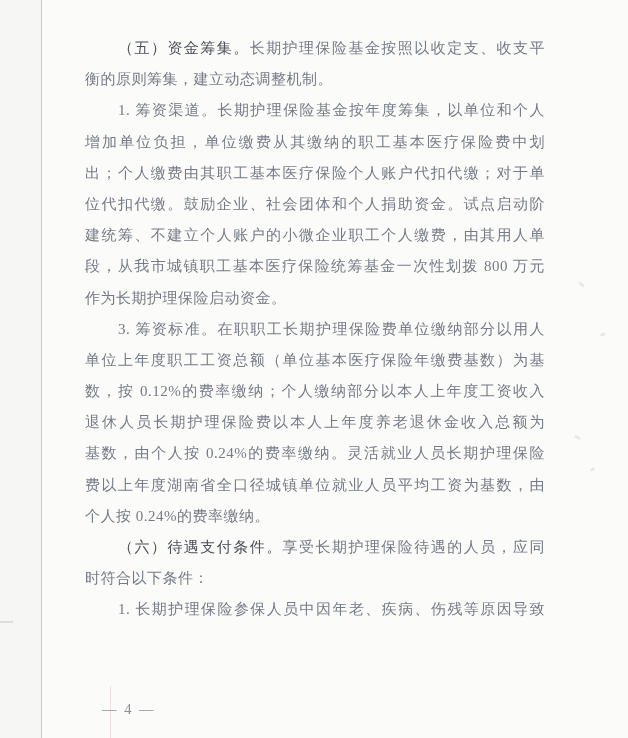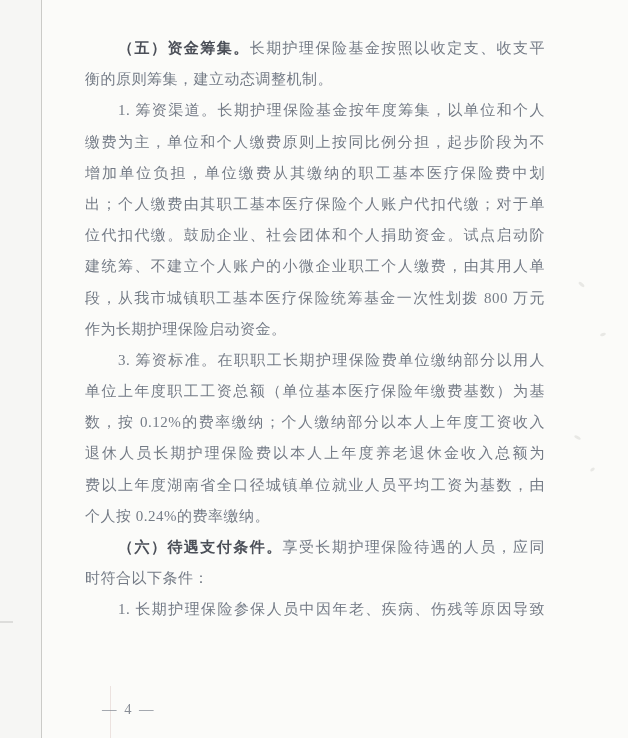--- a/index.html
+++ b/index.html
@@ -63,21 +63,21 @@
   }
   .line.fill {
     text-align: justify;
     text-align-last: justify;
     text-justify: inter-ideograph;
   }
   .line.indent {
     padding-left: 33px;
   }
   .line .bold {
-    font-weight: 700;
+    font-weight: 400;
     color: var(--ink-bold, #4b4f58);
   }
   .page-footer {
     position: absolute;
     left: 102px;
     top: 701px;
     font-size: 14.5px;
     letter-spacing: 2px;
     color: #888d96;
   }
@@ -91,31 +91,31 @@
 <div class="edge-dash"></div>
 <div class="smudge s1"></div>
 <div class="smudge s2"></div>
 <div class="smudge s3"></div>
 <div class="smudge s4"></div>
 
 <div class="text-block">
     <div class="line fill indent"><span class="bold">（五）资金筹集。</span>长期护理保险基金按照以收定支、收支平</div>
     <div class="line">衡的原则筹集，建立动态调整机制。</div>
     <div class="line fill indent">1. 筹资渠道。长期护理保险基金按年度筹集，以单位和个人</div>
-    <div class="line fill">缴费为主，单位和个人缴费原则上按同比例分担，起步阶段为不</div>
     <div class="line fill">增加单位负担，单位缴费从其缴纳的职工基本医疗保险费中划</div>
     <div class="line fill">出；个人缴费由其职工基本医疗保险个人账户代扣代缴；对于单</div>
     <div class="line fill">位代扣代缴。鼓励企业、社会团体和个人捐助资金。试点启动阶</div>
     <div class="line fill">建统筹、不建立个人账户的小微企业职工个人缴费，由其用人单</div>
     <div class="line fill">段，从我市城镇职工基本医疗保险统筹基金一次性划拨 800 万元</div>
     <div class="line">作为长期护理保险启动资金。</div>
     <div class="line fill indent">3. 筹资标准。在职职工长期护理保险费单位缴纳部分以用人</div>
     <div class="line fill">单位上年度职工工资总额（单位基本医疗保险年缴费基数）为基</div>
     <div class="line fill">数，按 0.12%的费率缴纳；个人缴纳部分以本人上年度工资收入</div>
     <div class="line fill">退休人员长期护理保险费以本人上年度养老退休金收入总额为</div>
+    <div class="line fill">基数，由个人按 0.24%的费率缴纳。灵活就业人员长期护理保险</div>
     <div class="line fill">费以上年度湖南省全口径城镇单位就业人员平均工资为基数，由</div>
     <div class="line">个人按 0.24%的费率缴纳。</div>
     <div class="line fill indent"><span class="bold">（六）待遇支付条件。</span>享受长期护理保险待遇的人员，应同</div>
     <div class="line">时符合以下条件：</div>
     <div class="line fill indent">1. 长期护理保险参保人员中因年老、疾病、伤残等原因导致</div>
   </div>
 
 <div class="page-footer">— 4 —</div>
 
 </body></html>

